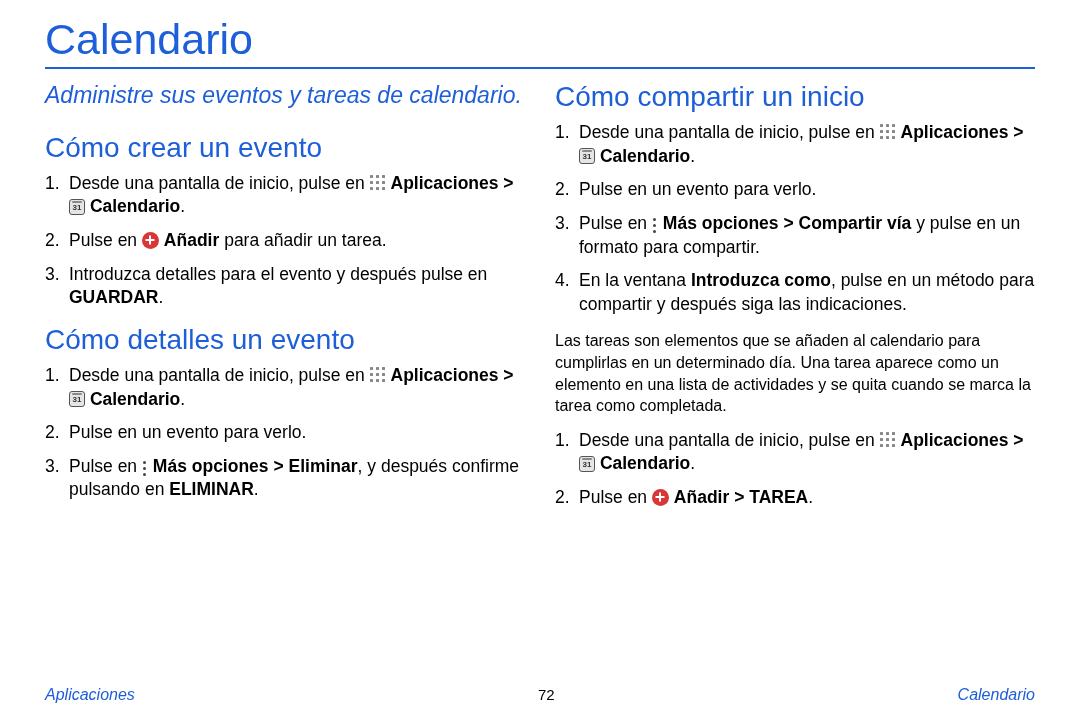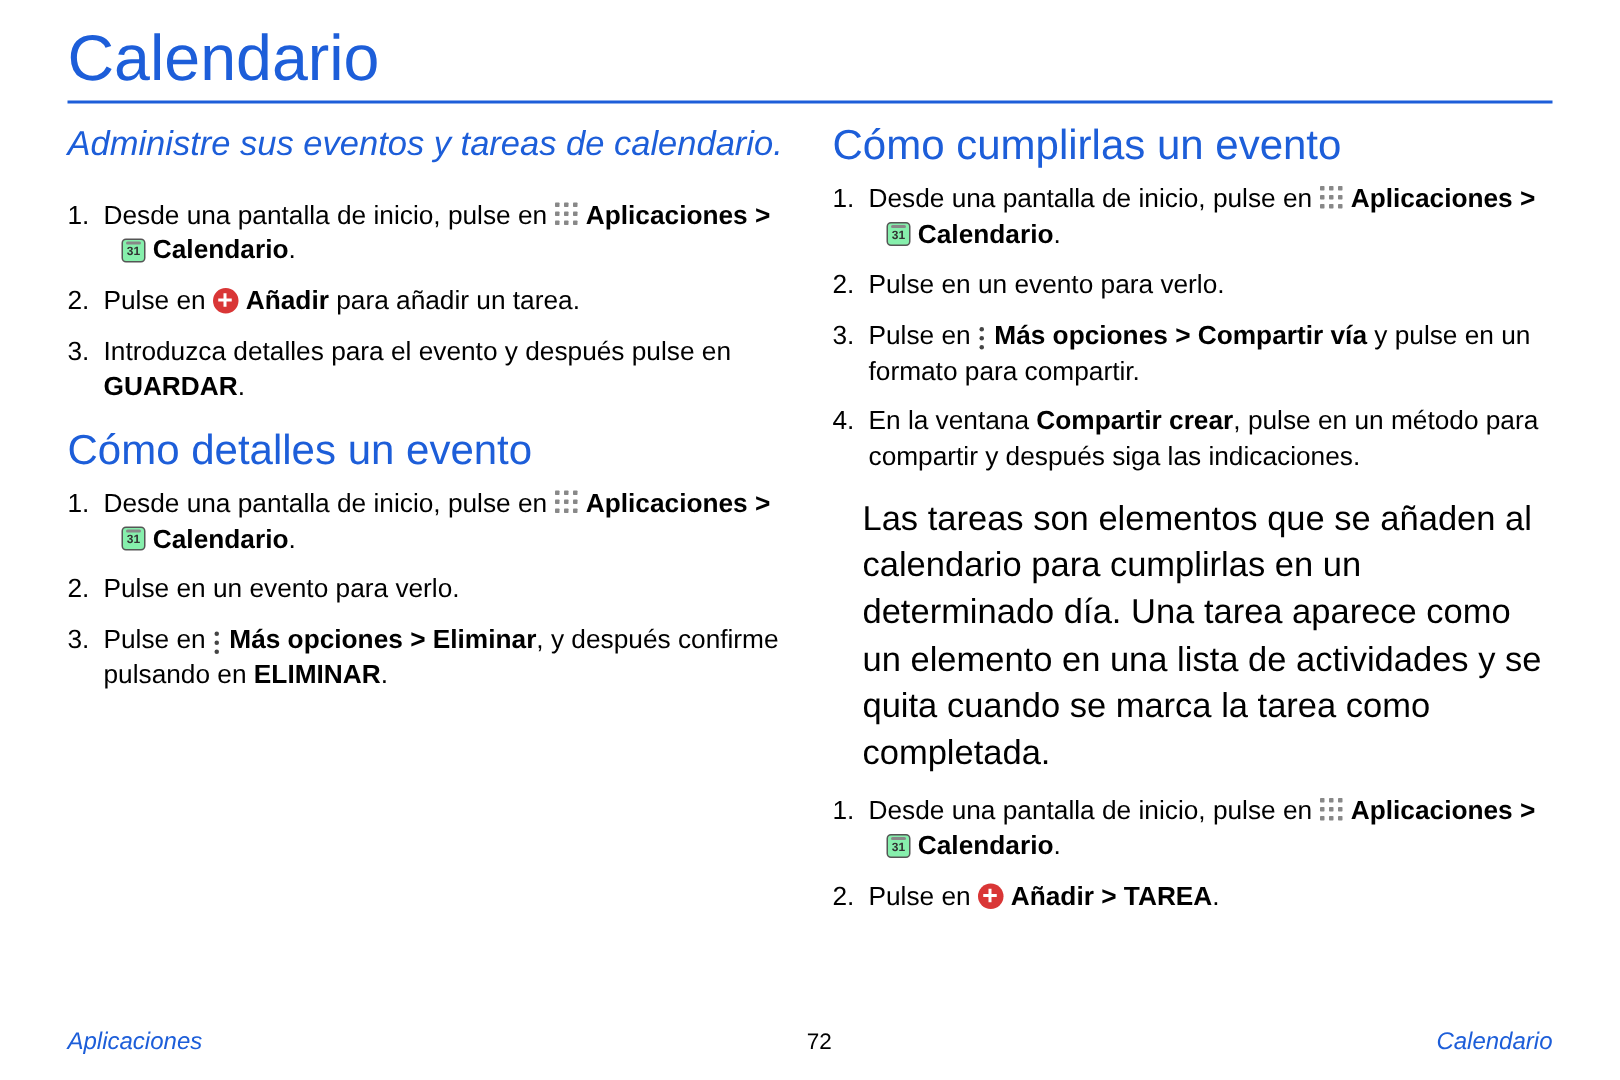--- a/index.html
+++ b/index.html
@@ -52,24 +52,23 @@
     padding-left: 24px;
     position: relative;
     margin-bottom: 10px;
   }
   ol li .num {
     position: absolute;
     left: 0;
     top: 0;
   }
   p.body {
-    font-size: 23px;
+    font-size: 16px;
     line-height: 1.35;
     margin-bottom: 12px;
-    margin-left: 20px;
   }
   .b { font-weight: bold; }
   .icon {
     display: inline-block;
     vertical-align: middle;
     position: relative;
   }
   .icon-apps {
     width: 16px; height: 16px;
     top: -1px;
@@ -77,28 +76,27 @@
   .icon-apps span {
     position: absolute;
     width: 3px; height: 3px;
     background: #888;
     border-radius: 0.5px;
   }
   .icon-cal {
     width: 16px; height: 16px;
     border: 1.5px solid #555;
     border-radius: 3px;
-    background: #86efac;
+    background: #e5e5e5;
     font-size: 8px;
     font-weight: bold;
     text-align: center;
     line-height: 16px;
     top: -1px;
     color: #333;
-    margin-left: 12px;
   }
   .icon-cal::before {
     content: '';
     position: absolute;
     left: 2px; right: 2px; top: 1px;
     height: 2px;
     background: #888;
     border-radius: 1px;
   }
   .icon-add {
@@ -146,20 +144,21 @@
 </head>
 <body>
 
 <h1 class="page-title">Calendario</h1>
 
 <div class="columns">
   <div class="col">
 
     <p class="subtitle">Administre sus eventos y tareas de calendario.</p>
 
+    <h2>Cómo crear un evento</h2>
     <ol>
       <li><span class="num">1.</span>
         <span>Desde una pantalla de inicio, pulse en </span><span class="icon icon-apps"><span style="left:0;top:0"></span><span style="left:6px;top:0"></span><span style="left:12px;top:0"></span><span style="left:0;top:6px"></span><span style="left:6px;top:6px"></span><span style="left:12px;top:6px"></span><span style="left:0;top:12px"></span><span style="left:6px;top:12px"></span><span style="left:12px;top:12px"></span></span>
         <span class="b">Aplicaciones</span><span class="b"> &gt; </span><span class="icon icon-cal">31</span>
         <span class="b">Calendario</span><span>.</span>
       </li>
       <li><span class="num">2.</span>
         <span>Pulse en </span><span class="icon icon-add"></span>
         <span class="b">Añadir</span><span> para añadir un tarea.</span>
       </li>
@@ -180,36 +179,36 @@
       </li>
       <li><span class="num">3.</span>
         <span>Pulse en </span><span class="icon icon-more"><span style="top:0"></span><span style="top:6px"></span><span style="top:12px"></span></span>
         <span class="b">Más opciones &gt; Eliminar</span><span>, y después confirme pulsando en </span><span class="b">ELIMINAR</span><span>.</span>
       </li>
     </ol>
   </div>
 
   <div class="col">
 
-    <h2 style="margin-top:0">Cómo cumplirlas un evento</h2>
+    <h2 style="margin-top:0">Cómo compartir un inicio</h2>
     <ol>
       <li><span class="num">1.</span>
         <span>Desde una pantalla de inicio, pulse en </span><span class="icon icon-apps"><span style="left:0;top:0"></span><span style="left:6px;top:0"></span><span style="left:12px;top:0"></span><span style="left:0;top:6px"></span><span style="left:6px;top:6px"></span><span style="left:12px;top:6px"></span><span style="left:0;top:12px"></span><span style="left:6px;top:12px"></span><span style="left:12px;top:12px"></span></span>
         <span class="b">Aplicaciones</span><span class="b"> &gt; </span><span class="icon icon-cal">31</span>
         <span class="b">Calendario</span><span>.</span>
       </li>
       <li><span class="num">2.</span>
         <span>Pulse en un evento para verlo.</span>
       </li>
       <li><span class="num">3.</span>
         <span>Pulse en </span><span class="icon icon-more"><span style="top:0"></span><span style="top:6px"></span><span style="top:12px"></span></span>
         <span class="b">Más opciones &gt; Compartir vía</span><span> y pulse en un formato para compartir.</span>
       </li>
       <li><span class="num">4.</span>
-        <span>En la ventana </span><span class="b">Compartir crear</span><span>, pulse en un método para compartir y después siga las indicaciones.</span>
+        <span>En la ventana </span><span class="b">Introduzca como</span><span>, pulse en un método para compartir y después siga las indicaciones.</span>
       </li>
     </ol>
 
     <p class="body">Las tareas son elementos que se añaden al calendario para cumplirlas en un determinado día. Una tarea aparece como un elemento en una lista de actividades y se quita cuando se marca la tarea como completada.</p>
     <ol>
       <li><span class="num">1.</span>
         <span>Desde una pantalla de inicio, pulse en </span><span class="icon icon-apps"><span style="left:0;top:0"></span><span style="left:6px;top:0"></span><span style="left:12px;top:0"></span><span style="left:0;top:6px"></span><span style="left:6px;top:6px"></span><span style="left:12px;top:6px"></span><span style="left:0;top:12px"></span><span style="left:6px;top:12px"></span><span style="left:12px;top:12px"></span></span>
         <span class="b">Aplicaciones</span><span class="b"> &gt; </span><span class="icon icon-cal">31</span>
         <span class="b">Calendario</span><span>.</span>
       </li>

